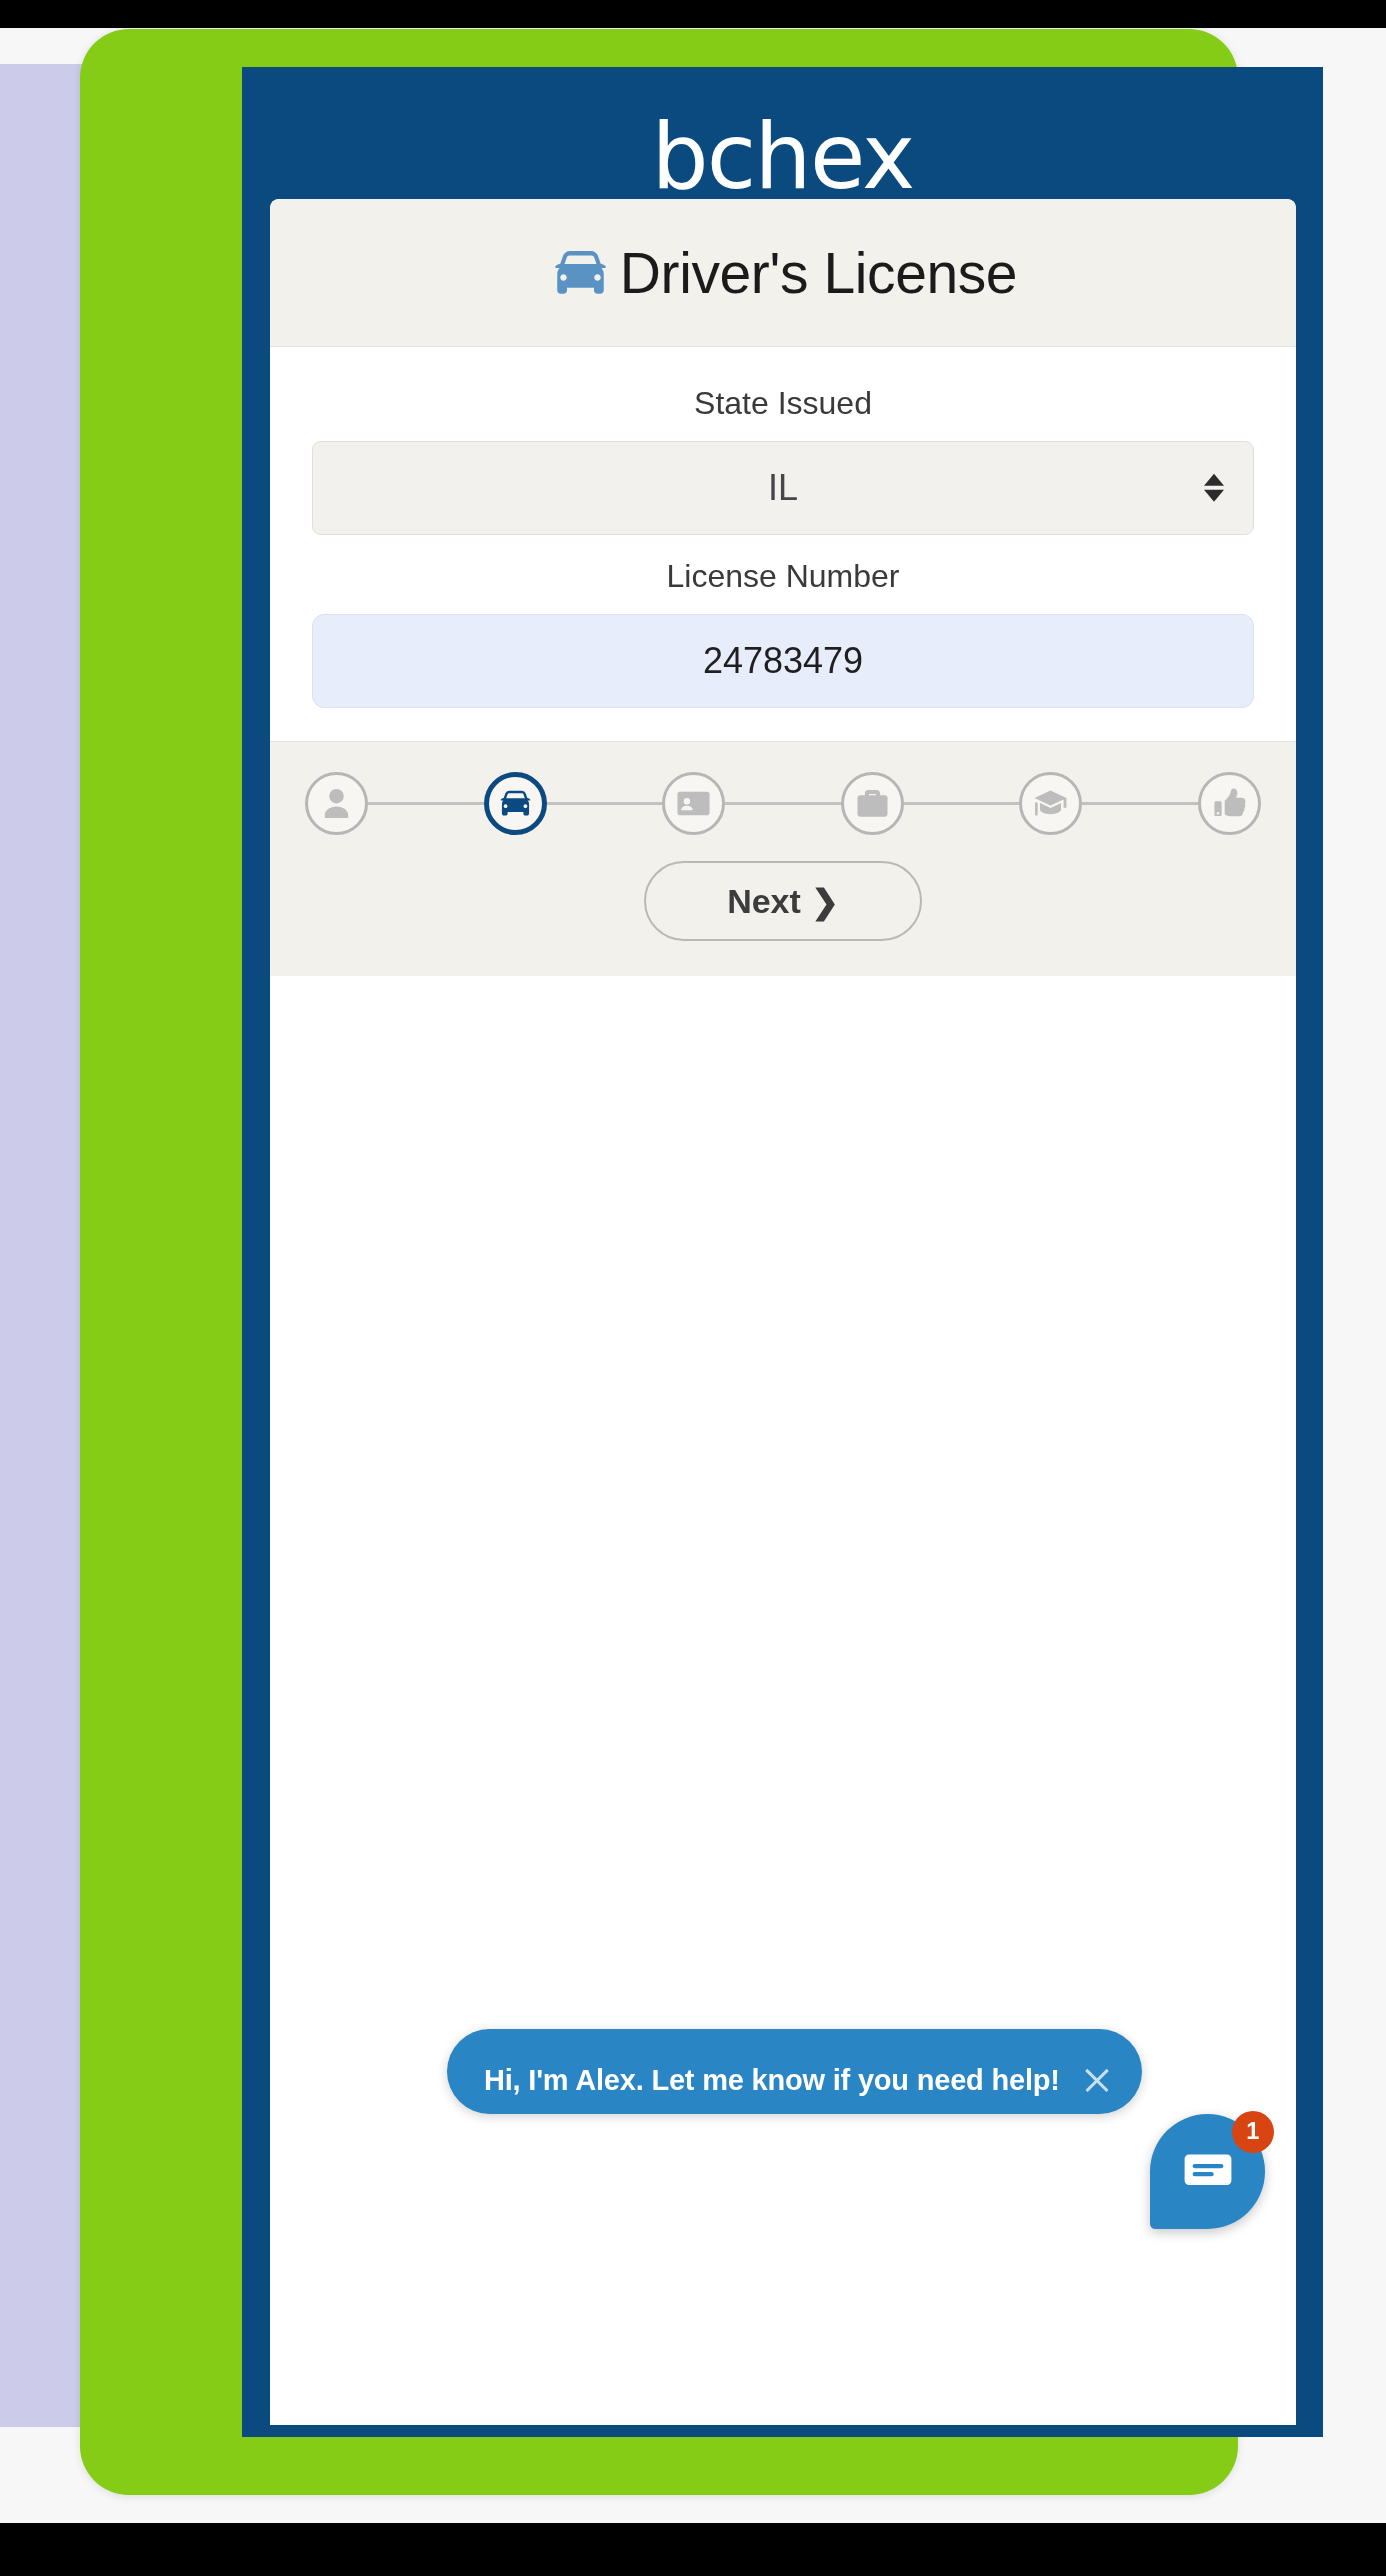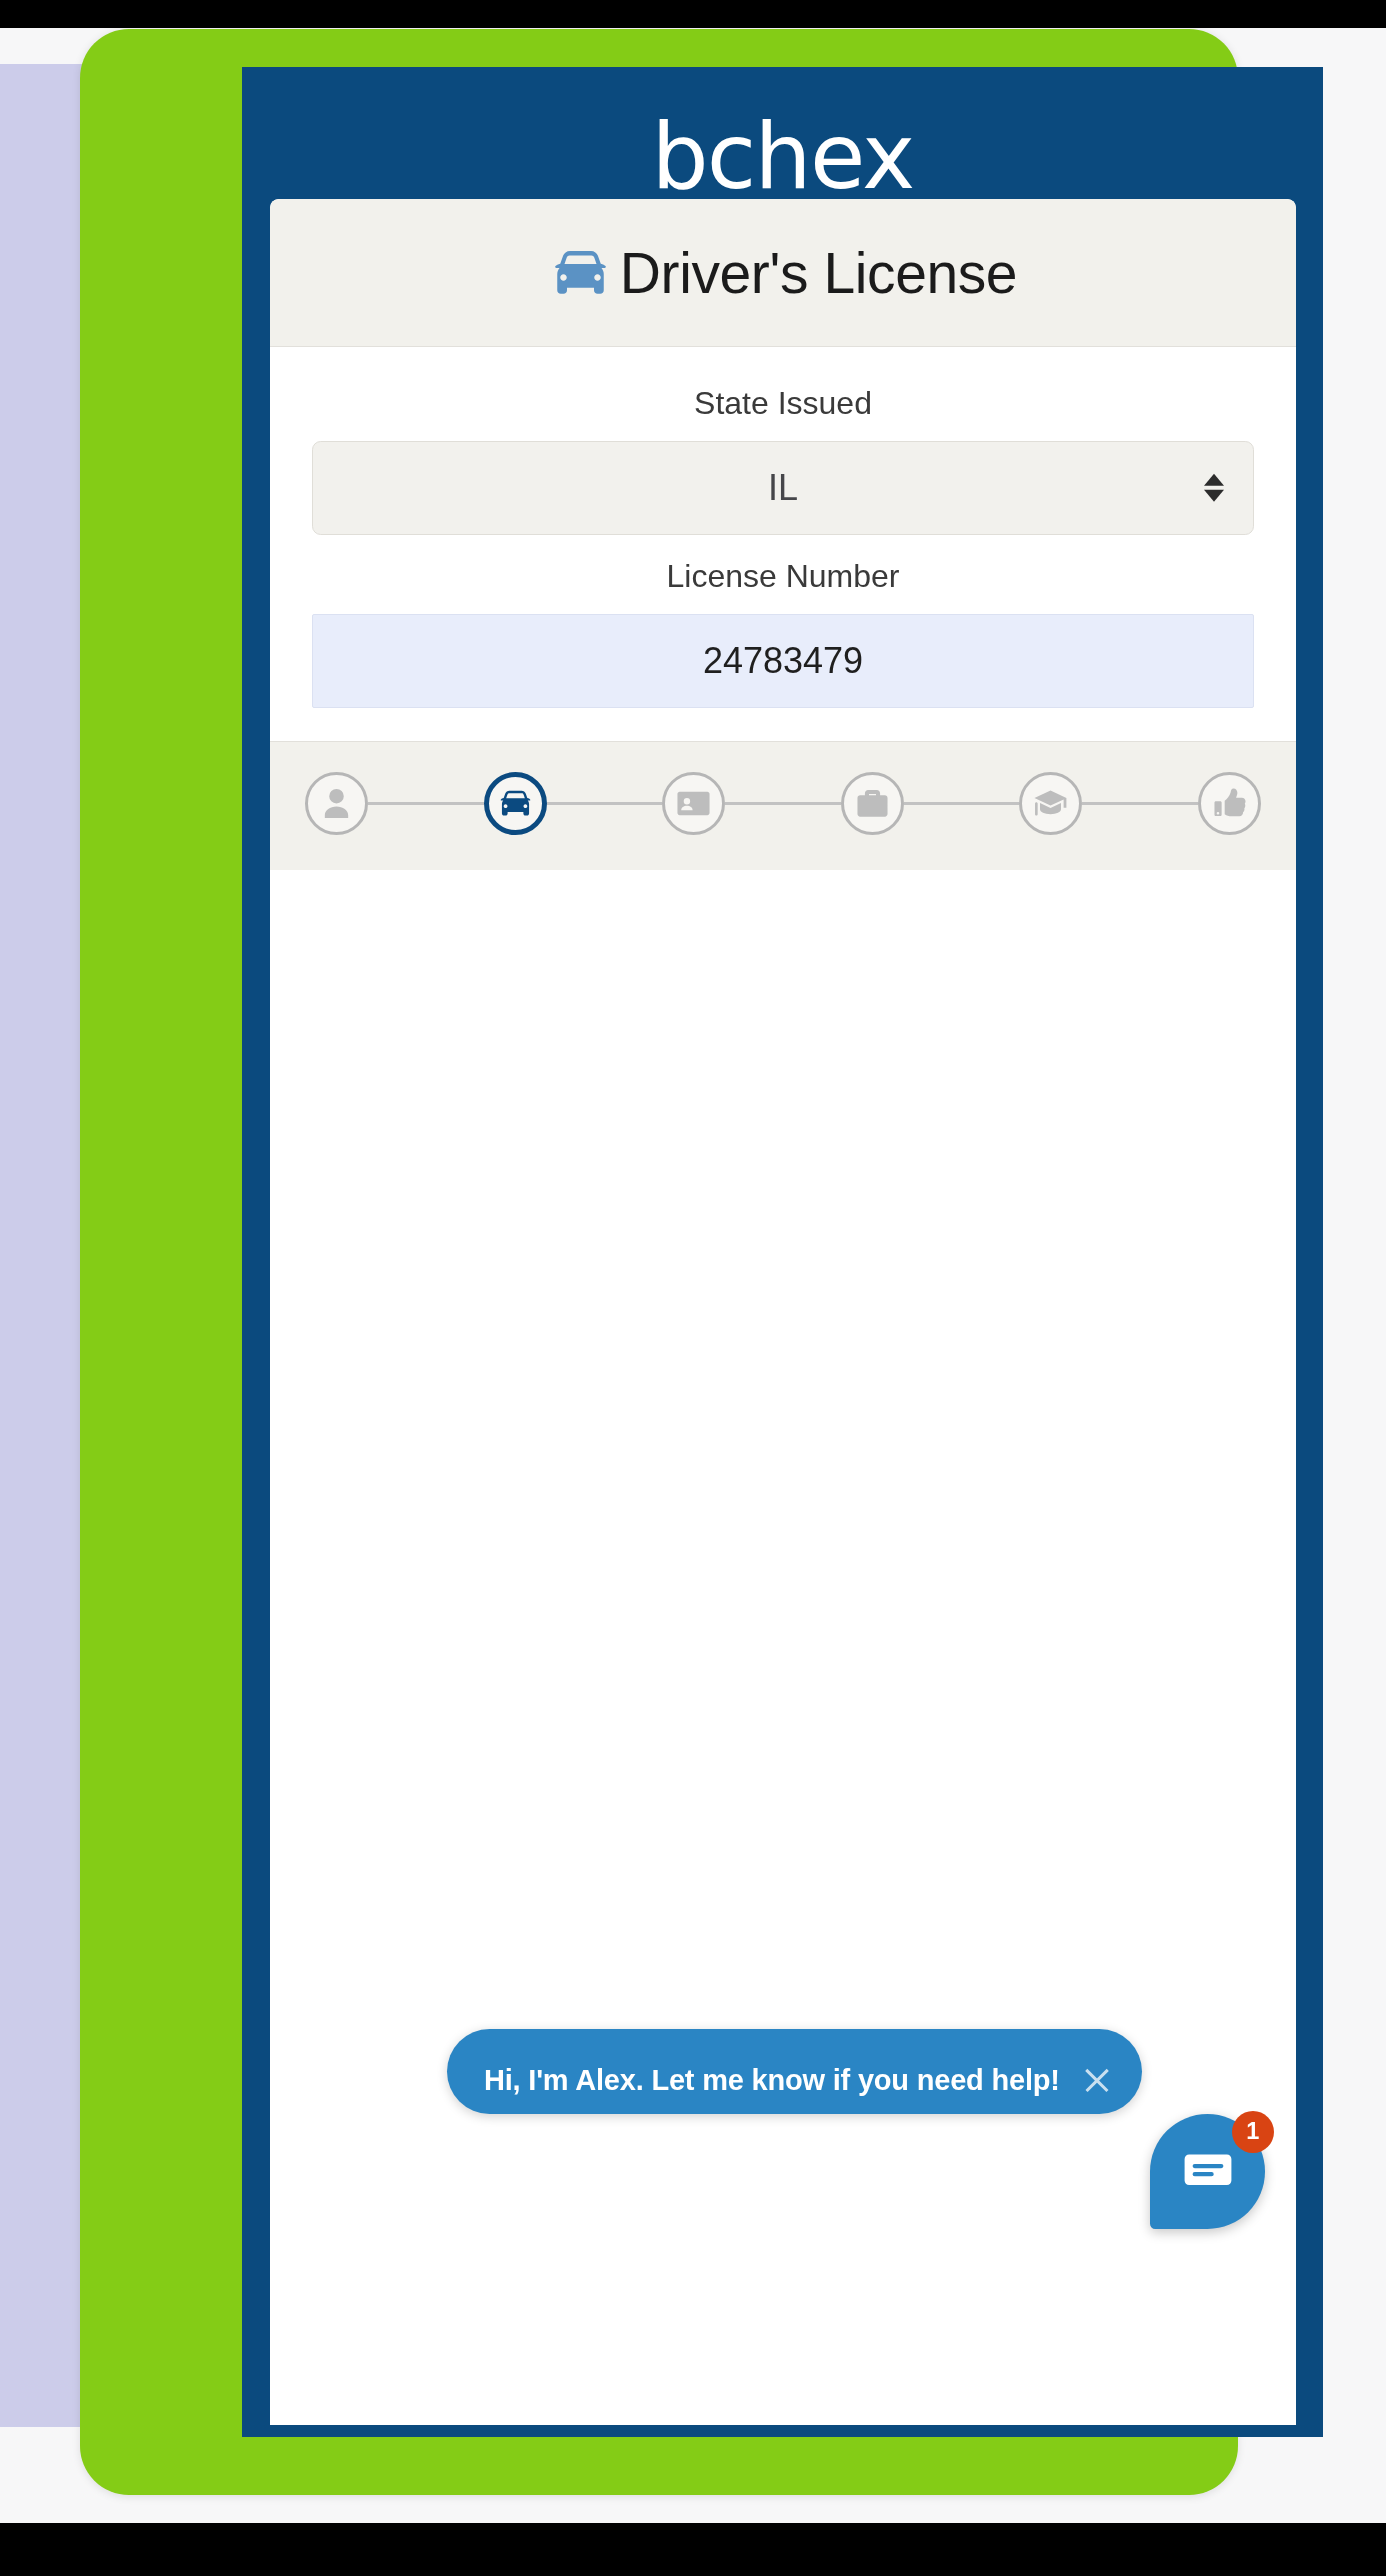--- a/index.html
+++ b/index.html
@@ -178,21 +178,21 @@
     border-right: 10.4px solid transparent;
   }
   .arrow-up { border-bottom: 12px solid #2c2c2c; }
   .arrow-down { border-top: 12px solid #2c2c2c; }
 
   .text-input {
     width: 100%;
     height: 94px;
     background: #e8edfb;
     border: 0.9px solid #dbe1f2;
-    border-radius: 2px;
+    border-radius: 12px;
     display: flex;
     align-items: center;
     justify-content: center;
     font-size: 36px;
     color: #1f1f1f;
   }
 
   
   .card-footer {
     background: #f2f1ec;
@@ -406,20 +406,26 @@
             <div class="step-line"></div>
 
             <div class="step">
               <svg viewBox="0 0 24 24">
                 <path d="M2.6 10.4h3.1c.5 0 .9.4.9.9v8.4c0 .5-.4.9-.9.9H2.6c-.5 0-.9-.4-.9-.9v-8.4c0-.5.4-.9.9-.9Zm1.5 7.4a.9.9 0 1 0 0 1.8.9.9 0 0 0 0-1.8ZM8.7 10.1c1.6-1.3 3.4-3.5 4-5.5.3-1 .2-2.4 1.3-2.8 1.9-.6 3.4 1 3.4 2.8 0 1.2-.5 2.3-.9 3.4h4c1.4 0 2.5 1.1 2.5 2.5 0 .6-.2 1.1-.5 1.6.5.9.5 2.2-.3 3.1.2 1-.1 2.2-.9 2.8.1 1.5-1 2.8-2.5 2.8h-5.4c-1.8 0-3.4-.6-4.7-1.5V10.1Z"></path>
               </svg>
             </div>
 
           </div>
 
+          <div class="next-row">
+            <div class="next-btn">
+              <span>Next</span>
+              <span class="next-chevron">❯</span>
+            </div>
+          </div>
 
         </div>
       </div>
 
       <div class="chat-greeting">
         <div class="chat-greeting-text">Hi, I'm Alex. Let me know if you need help!</div>
         <div class="chat-close"></div>
       </div>
 
       <div class="chat-launcher">

